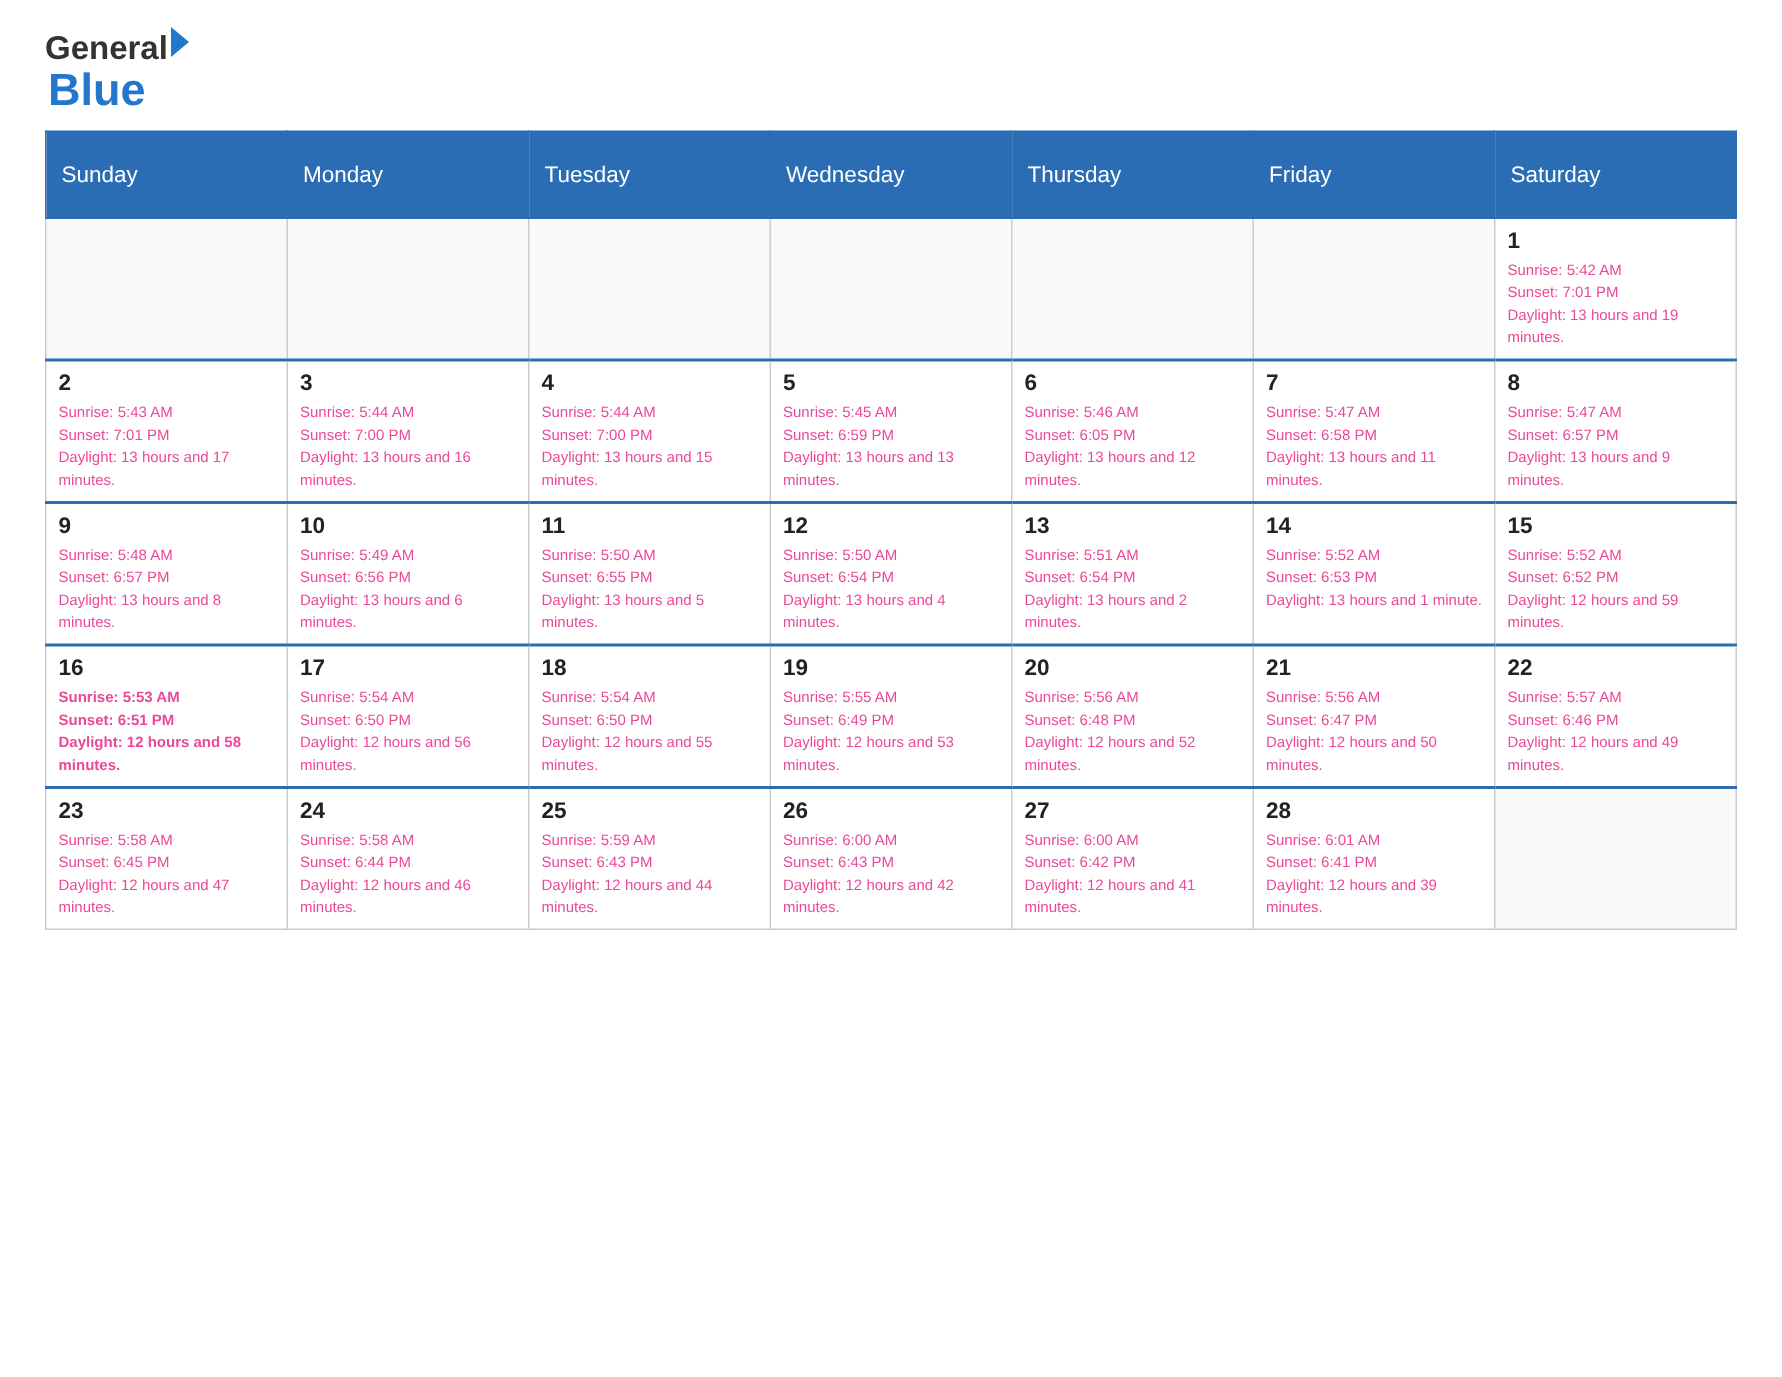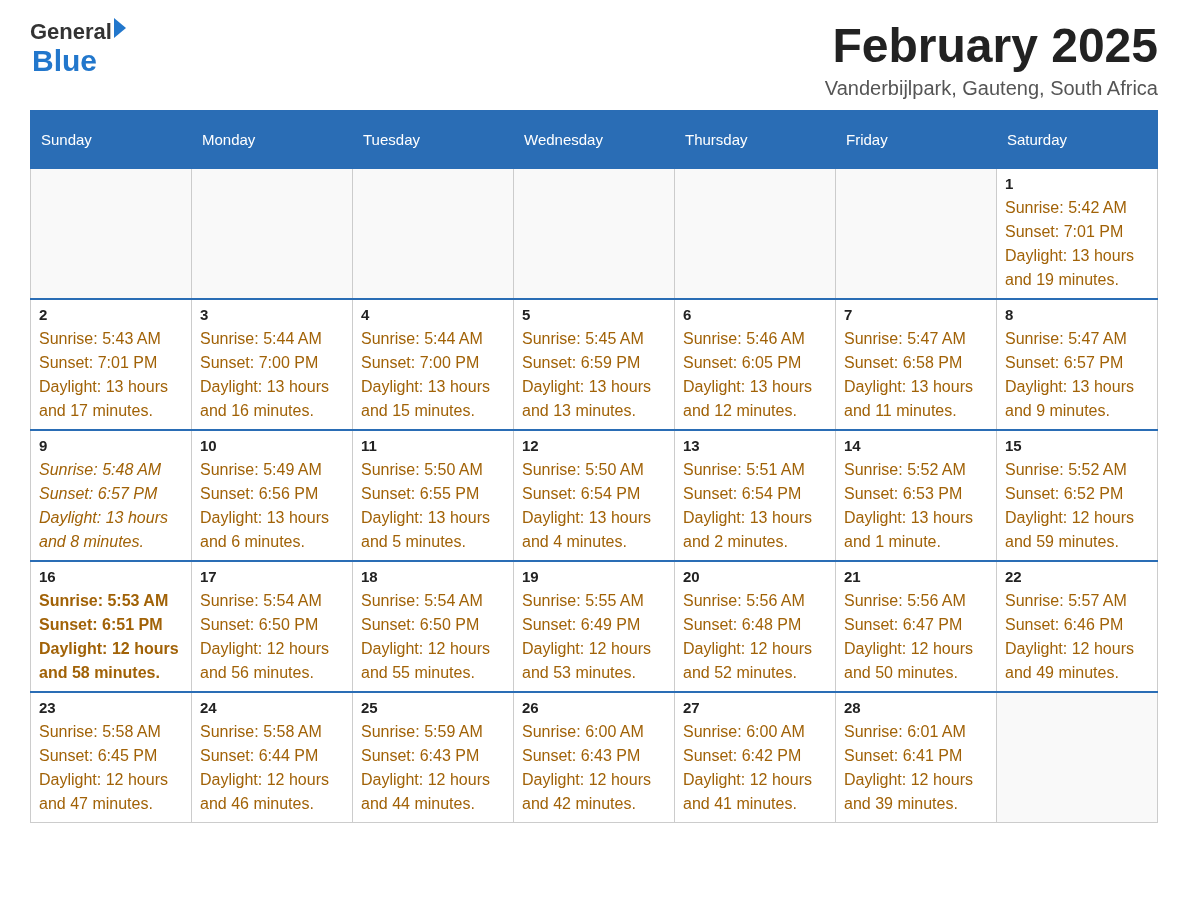--- a/index.html
+++ b/index.html
@@ -92,22 +92,22 @@
       border-top: 1px solid #ccc;
     }
     .day-number {
       font-size: 15px;
       font-weight: bold;
       color: #222;
       display: block;
       margin-bottom: 4px;
     }
     .day-info {
-      font-size: 16px;
-      color: #a16207;
+      font-size: 10px;
+      color: #ec4899;
       line-height: 1.5;
     }
     .empty-cell {
       background: #f9f9f9;
     }
   </style>
 </head>
 <body>
 
 <div class="header">
@@ -115,24 +115,20 @@
     <div class="logo-block">
       <div class="logo-line1">
         <span class="logo-text-general">General</span>
         <div class="logo-arrow"></div>
       </div>
       <div class="logo-line2">
         <span class="logo-text-blue">Blue</span>
       </div>
     </div>
   </div>
-  <div class="title-block">
-    <div class="month-title">February 2025</div>
-    <div class="location-title">Vanderbijlpark, Gauteng, South Africa</div>
-  </div>
 </div>
 
 <table class="calendar">
   <thead>
     <tr>
     <th>Sunday</th>
         <th>Monday</th>
         <th>Tuesday</th>
         <th>Wednesday</th>
         <th>Thursday</th>
@@ -195,21 +191,21 @@
         <td>
           <span class="day-number">8</span>
           <div class="day-info" style="white-space: pre-line;">Sunrise: 5:47 AM
 Sunset: 6:57 PM
 Daylight: 13 hours and 9 minutes.</div>
         </td>
       </tr>
       <tr>
         <td>
           <span class="day-number">9</span>
-          <div class="day-info" style="white-space: pre-line; font-style: italic;">Sunrise: 5:48 AM
+          <div class="day-info" style="white-space: pre-line;">Sunrise: 5:48 AM
 Sunset: 6:57 PM
 Daylight: 13 hours and 8 minutes.</div>
         </td>
         <td>
           <span class="day-number">10</span>
           <div class="day-info" style="white-space: pre-line;">Sunrise: 5:49 AM
 Sunset: 6:56 PM
 Daylight: 13 hours and 6 minutes.</div>
         </td>
         <td>

